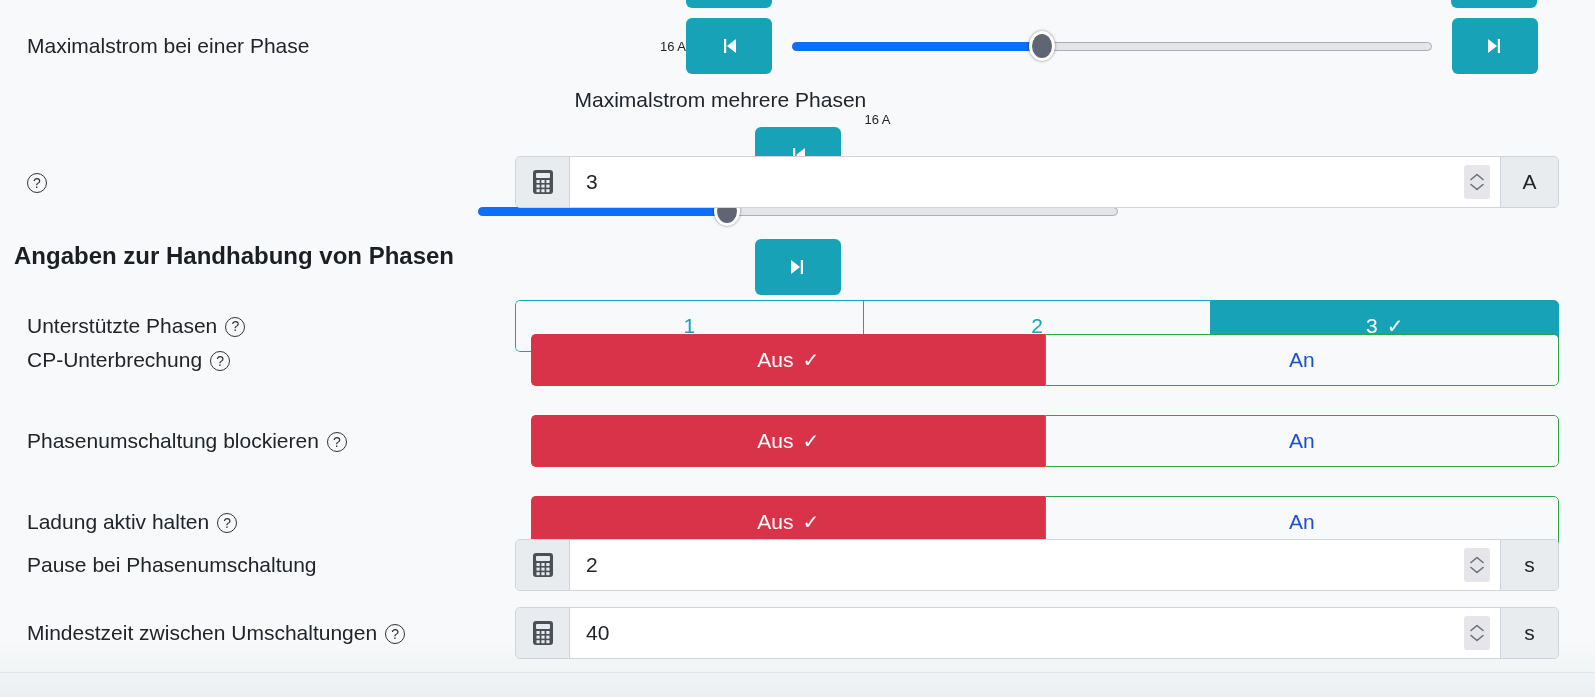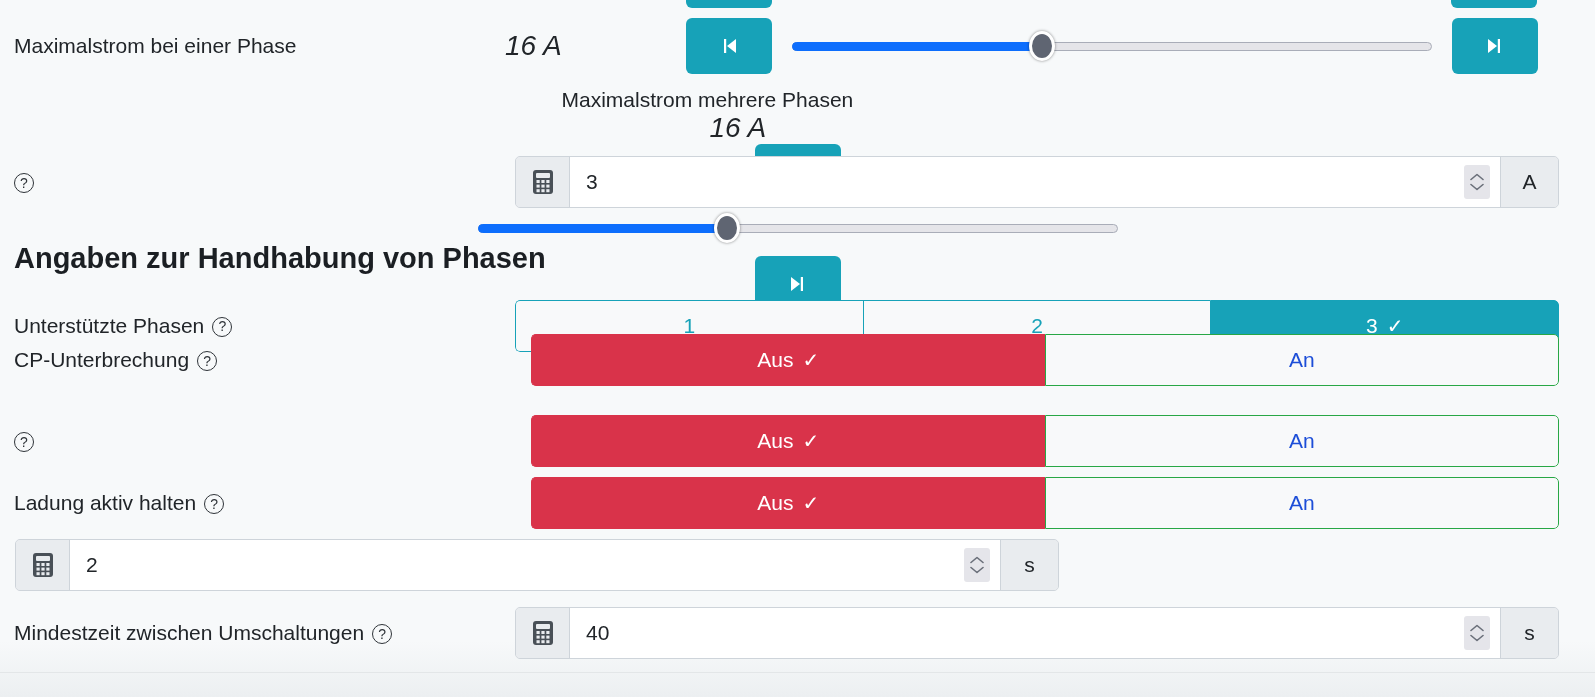--- a/index.html
+++ b/index.html
@@ -23,21 +23,21 @@
   
   .row {
     position: absolute;
     left: 0;
     width: 1595px;
     display: flex;
     align-items: center;
   }
   .label {
     width: 500px;
-    padding-left: 14px;
+    padding-left: 27px;
     font-size: 21px;
     color: #212529;
     line-height: 1.2;
     display: flex;
     align-items: center;
     gap: 8px;
     white-space: nowrap;
     text-align: right;
   }
   .help-icon {
@@ -54,25 +54,24 @@
     font-weight: 400;
     flex: none;
     position: relative;
     top: 1px;
   }
   .help-icon span { position: relative; top: -0.5px; }
 
   
   .amp-value {
     width: 186px;
-    font-size: 28px;
+    font-size: 13px;
     color: #212529;
-    text-align: left;
+    text-align: right;
     padding-left: 5px;
-    font-style: italic;
   }
   .step-btn {
     width: 86px;
     height: 56px;
     background: #17a2b8;
     border: none;
     border-radius: 6px;
     display: flex;
     align-items: center;
     justify-content: center;
@@ -183,21 +182,21 @@
     border-left: 1px solid #ced4da;
     font-size: 21px;
     color: #212529;
     flex: none;
   }
 
   
   .section-title {
     position: absolute;
     left: 14px;
-    font-size: 29px;
+    font-size: 24px;
     font-weight: bold;
     color: #1b1f23;
   }
 
   
   .btn-group {
     display: flex;
     width: 1044px;
     margin-left: 15px;
     height: 52px;
@@ -386,54 +385,58 @@
         <span class="check">✓</span>
       </div>
       <div class="seg on">
         <span>An</span>
       </div>
     </div>
   </div>
 
   <div class="row" style="top:415px;height:52px;">
     <div class="label">
+      <span>Phasenumschaltung blockieren</span>
       <span class="help-icon">
           <span>?</span>
         </span>
     </div>
     <div class="btn-group">
       <div class="seg off active">
         <span>Aus</span>
         <span class="check">✓</span>
       </div>
       <div class="seg on">
         <span>An</span>
       </div>
     </div>
   </div>
 
-  <div class="row" style="top:477px;height:52px;">
+  <div class="row" style="top:496px;height:52px;">
     <div class="label">
       <span>Ladung aktiv halten</span>
       <span class="help-icon">
           <span>?</span>
         </span>
     </div>
     <div class="btn-group">
       <div class="seg off active">
         <span>Aus</span>
         <span class="check">✓</span>
       </div>
       <div class="seg on">
         <span>An</span>
       </div>
     </div>
   </div>
 
   <div class="row" style="top:539px;height:52px;">
+    <div class="label">
+      <span>Pause bei Phasenumschaltung</span>
+    </div>
     <div class="input-group">
       <div class="ig-prefix">
         <svg width="22" height="26" viewBox="0 0 22 26" fill="none">
           <rect x="1" y="1" width="20" height="24" rx="3" fill="#495057"></rect>
           <rect x="4" y="4" width="14" height="5" rx="1" fill="#e9ecef"></rect>
           <rect x="4.5" y="11" width="3.2" height="3" fill="#e9ecef"></rect>
           <rect x="9.4" y="11" width="3.2" height="3" fill="#e9ecef"></rect>
           <rect x="14.3" y="11" width="3.2" height="3" fill="#e9ecef"></rect>
           <rect x="4.5" y="15.6" width="3.2" height="3" fill="#e9ecef"></rect>
           <rect x="9.4" y="15.6" width="3.2" height="3" fill="#e9ecef"></rect>

